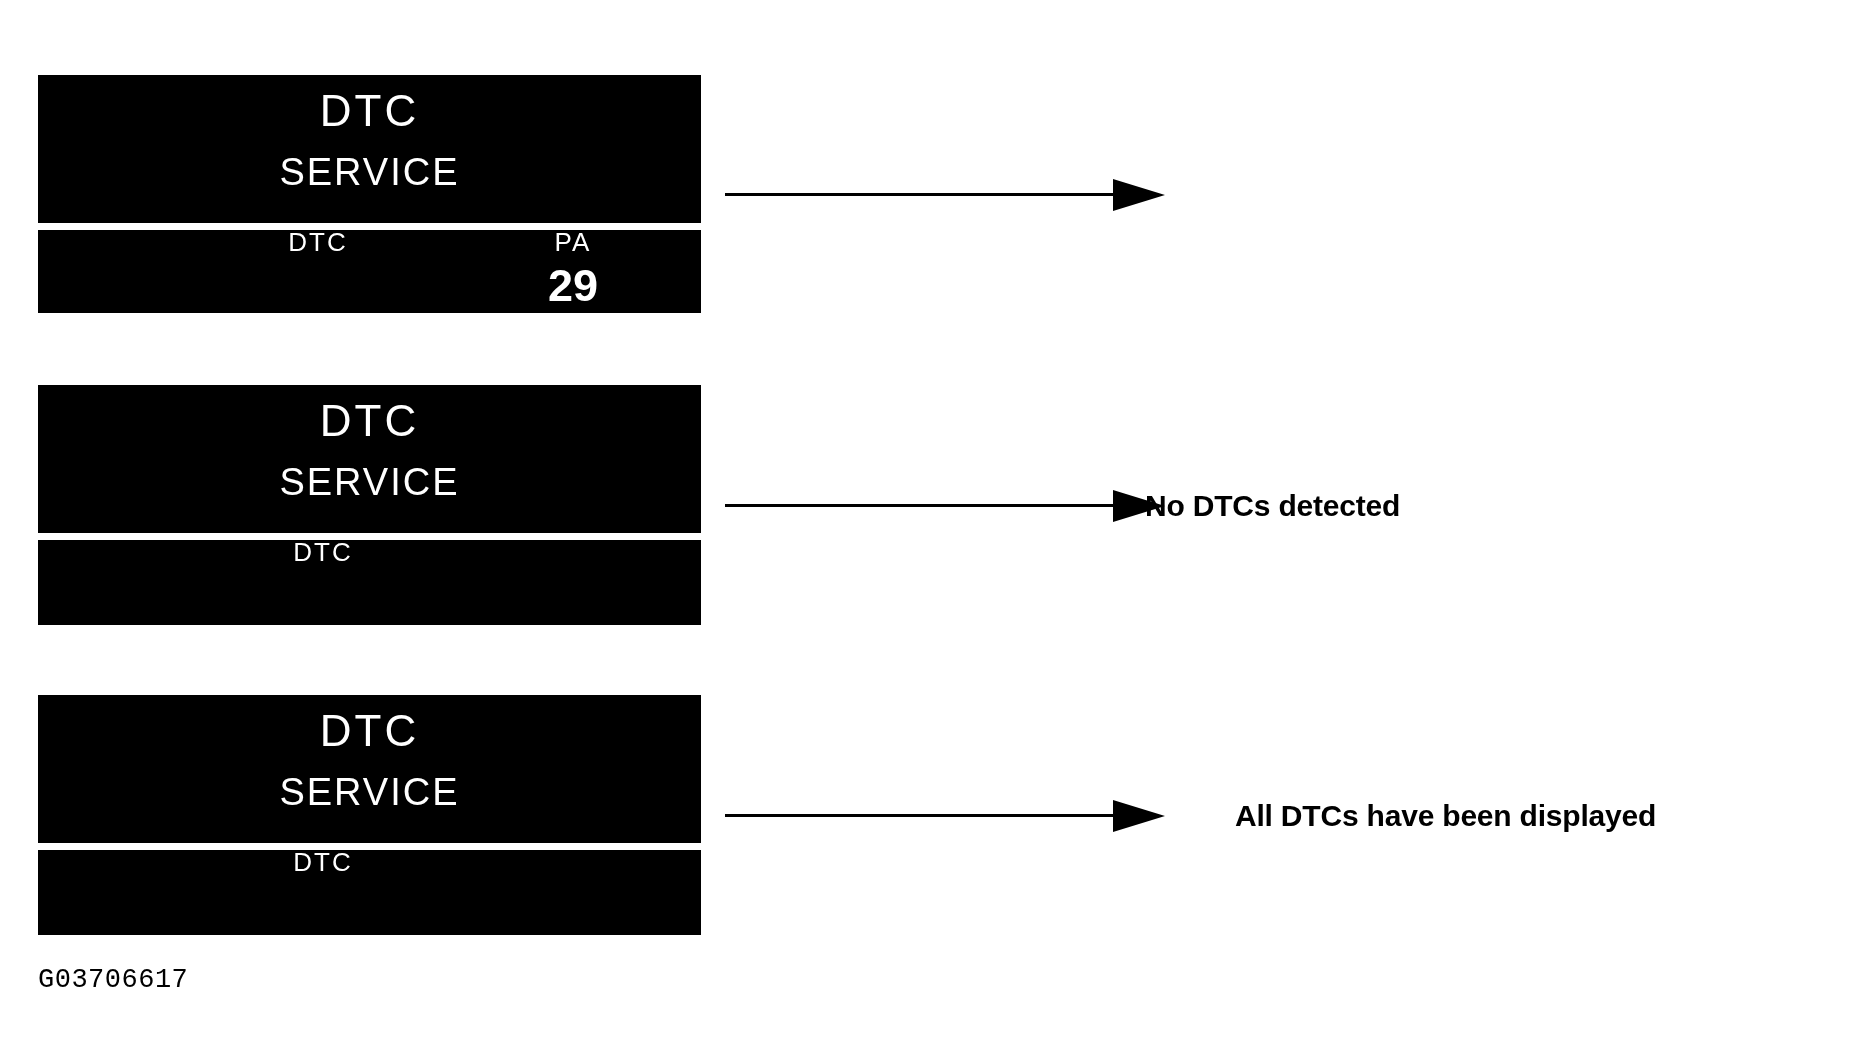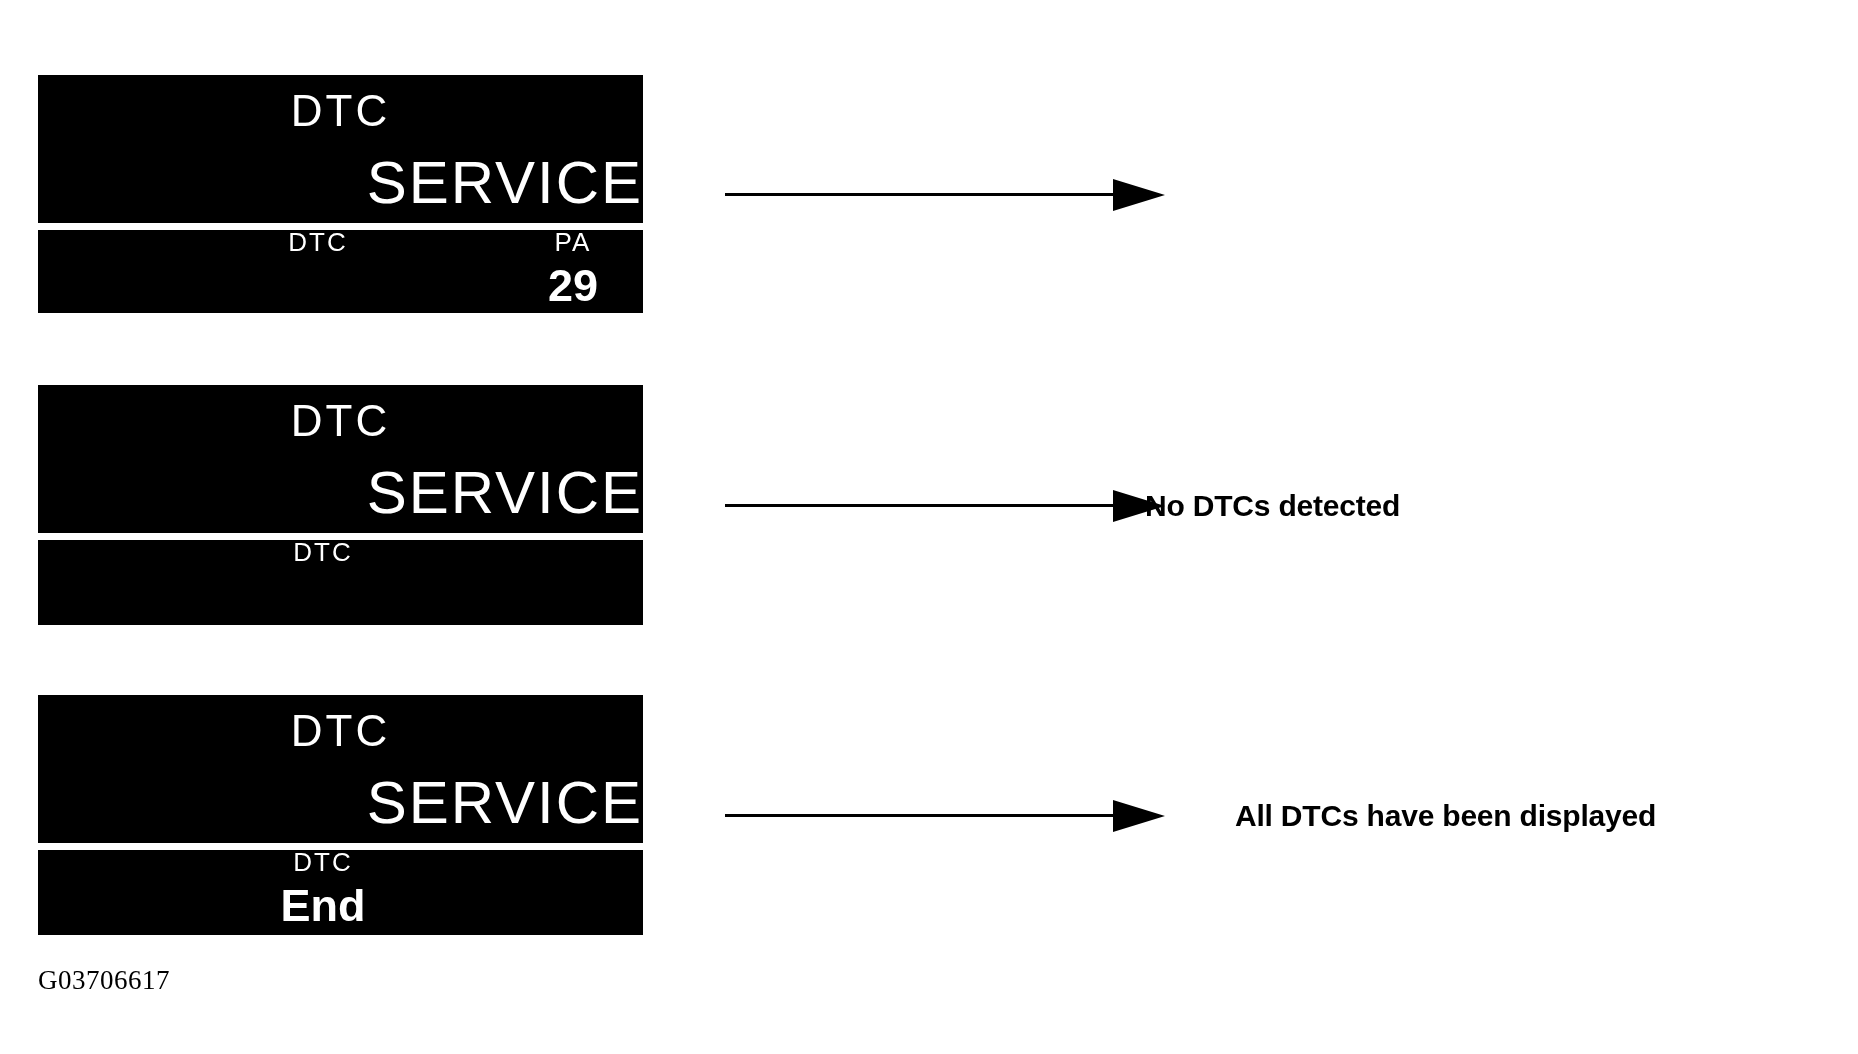--- a/index.html
+++ b/index.html
@@ -17,42 +17,42 @@
     width: 1858px;
     height: 1054px;
     background: #ffffff;
     overflow: hidden;
   }
 
   
   .panel {
     position: absolute;
     left: 38px;
-    width: 605px;
+    width: 663px;
     background: #000000;
     box-sizing: border-box;
   }
   .panel-upper {
     position: relative;
     height: 148px;
   }
   .panel-title {
     position: absolute;
     left: 0;
     right: 0;
     text-align: center;
     color: #ffffff;
     font-family: "Liberation Sans", sans-serif;
     font-size: 44px;
     font-weight: 400;
     letter-spacing: 3px;
     line-height: 1;
   }
   .panel-title.row1 { top: 14px; }
-  .panel-title.row2 { top: 78px; font-size: 60px; letter-spacing: 2px; text-align: right; }
+  .panel-title.row2 { top: 78px; font-size: 38px; letter-spacing: 2px; }
 
   .panel-divider {
     position: absolute;
     left: 0;
     right: 0;
     height: 7px;
     background: #ffffff;
   }
 
   .panel-lower {
@@ -120,21 +120,21 @@
     letter-spacing: -0.2px;
     white-space: pre-line;
   }
 
   
   .caption {
     position: absolute;
     left: 38px;
     top: 965px;
     color: #000000;
-    font-family: Liberation Serif, serif;
+    font-family: Liberation Mono, monospace;
     font-size: 27px;
     font-weight: 400;
     letter-spacing: 0.5px;
   }
 </style>
 </head>
 <body>
 
 <div id="page">
 
@@ -183,21 +183,20 @@
 
   <div class="panel" style="top:695px; height:240px;">
     <div class="panel-upper">
       <div class="panel-title row1">DTC</div>
       <div class="panel-title row2">SERVICE</div>
     </div>
     <div class="panel-divider"></div>
     <div class="panel-lower">
       <div class="field col-center">
         <div class="field-label">DTC</div>
-        <div class="field-value">End</div>
       </div>
     </div>
   </div>
 
   <div class="arrow" style="left:725px; top:795px; width:440px;">
     <div class="arrow-line" style="width:392px;"></div>
     <div class="arrow-head" style="left:388px;"></div>
   </div>
 
   <div class="note" style="left:1195px; top:797px; width:660px;margin-left:40px;">All DTCs have been displayed</div>

